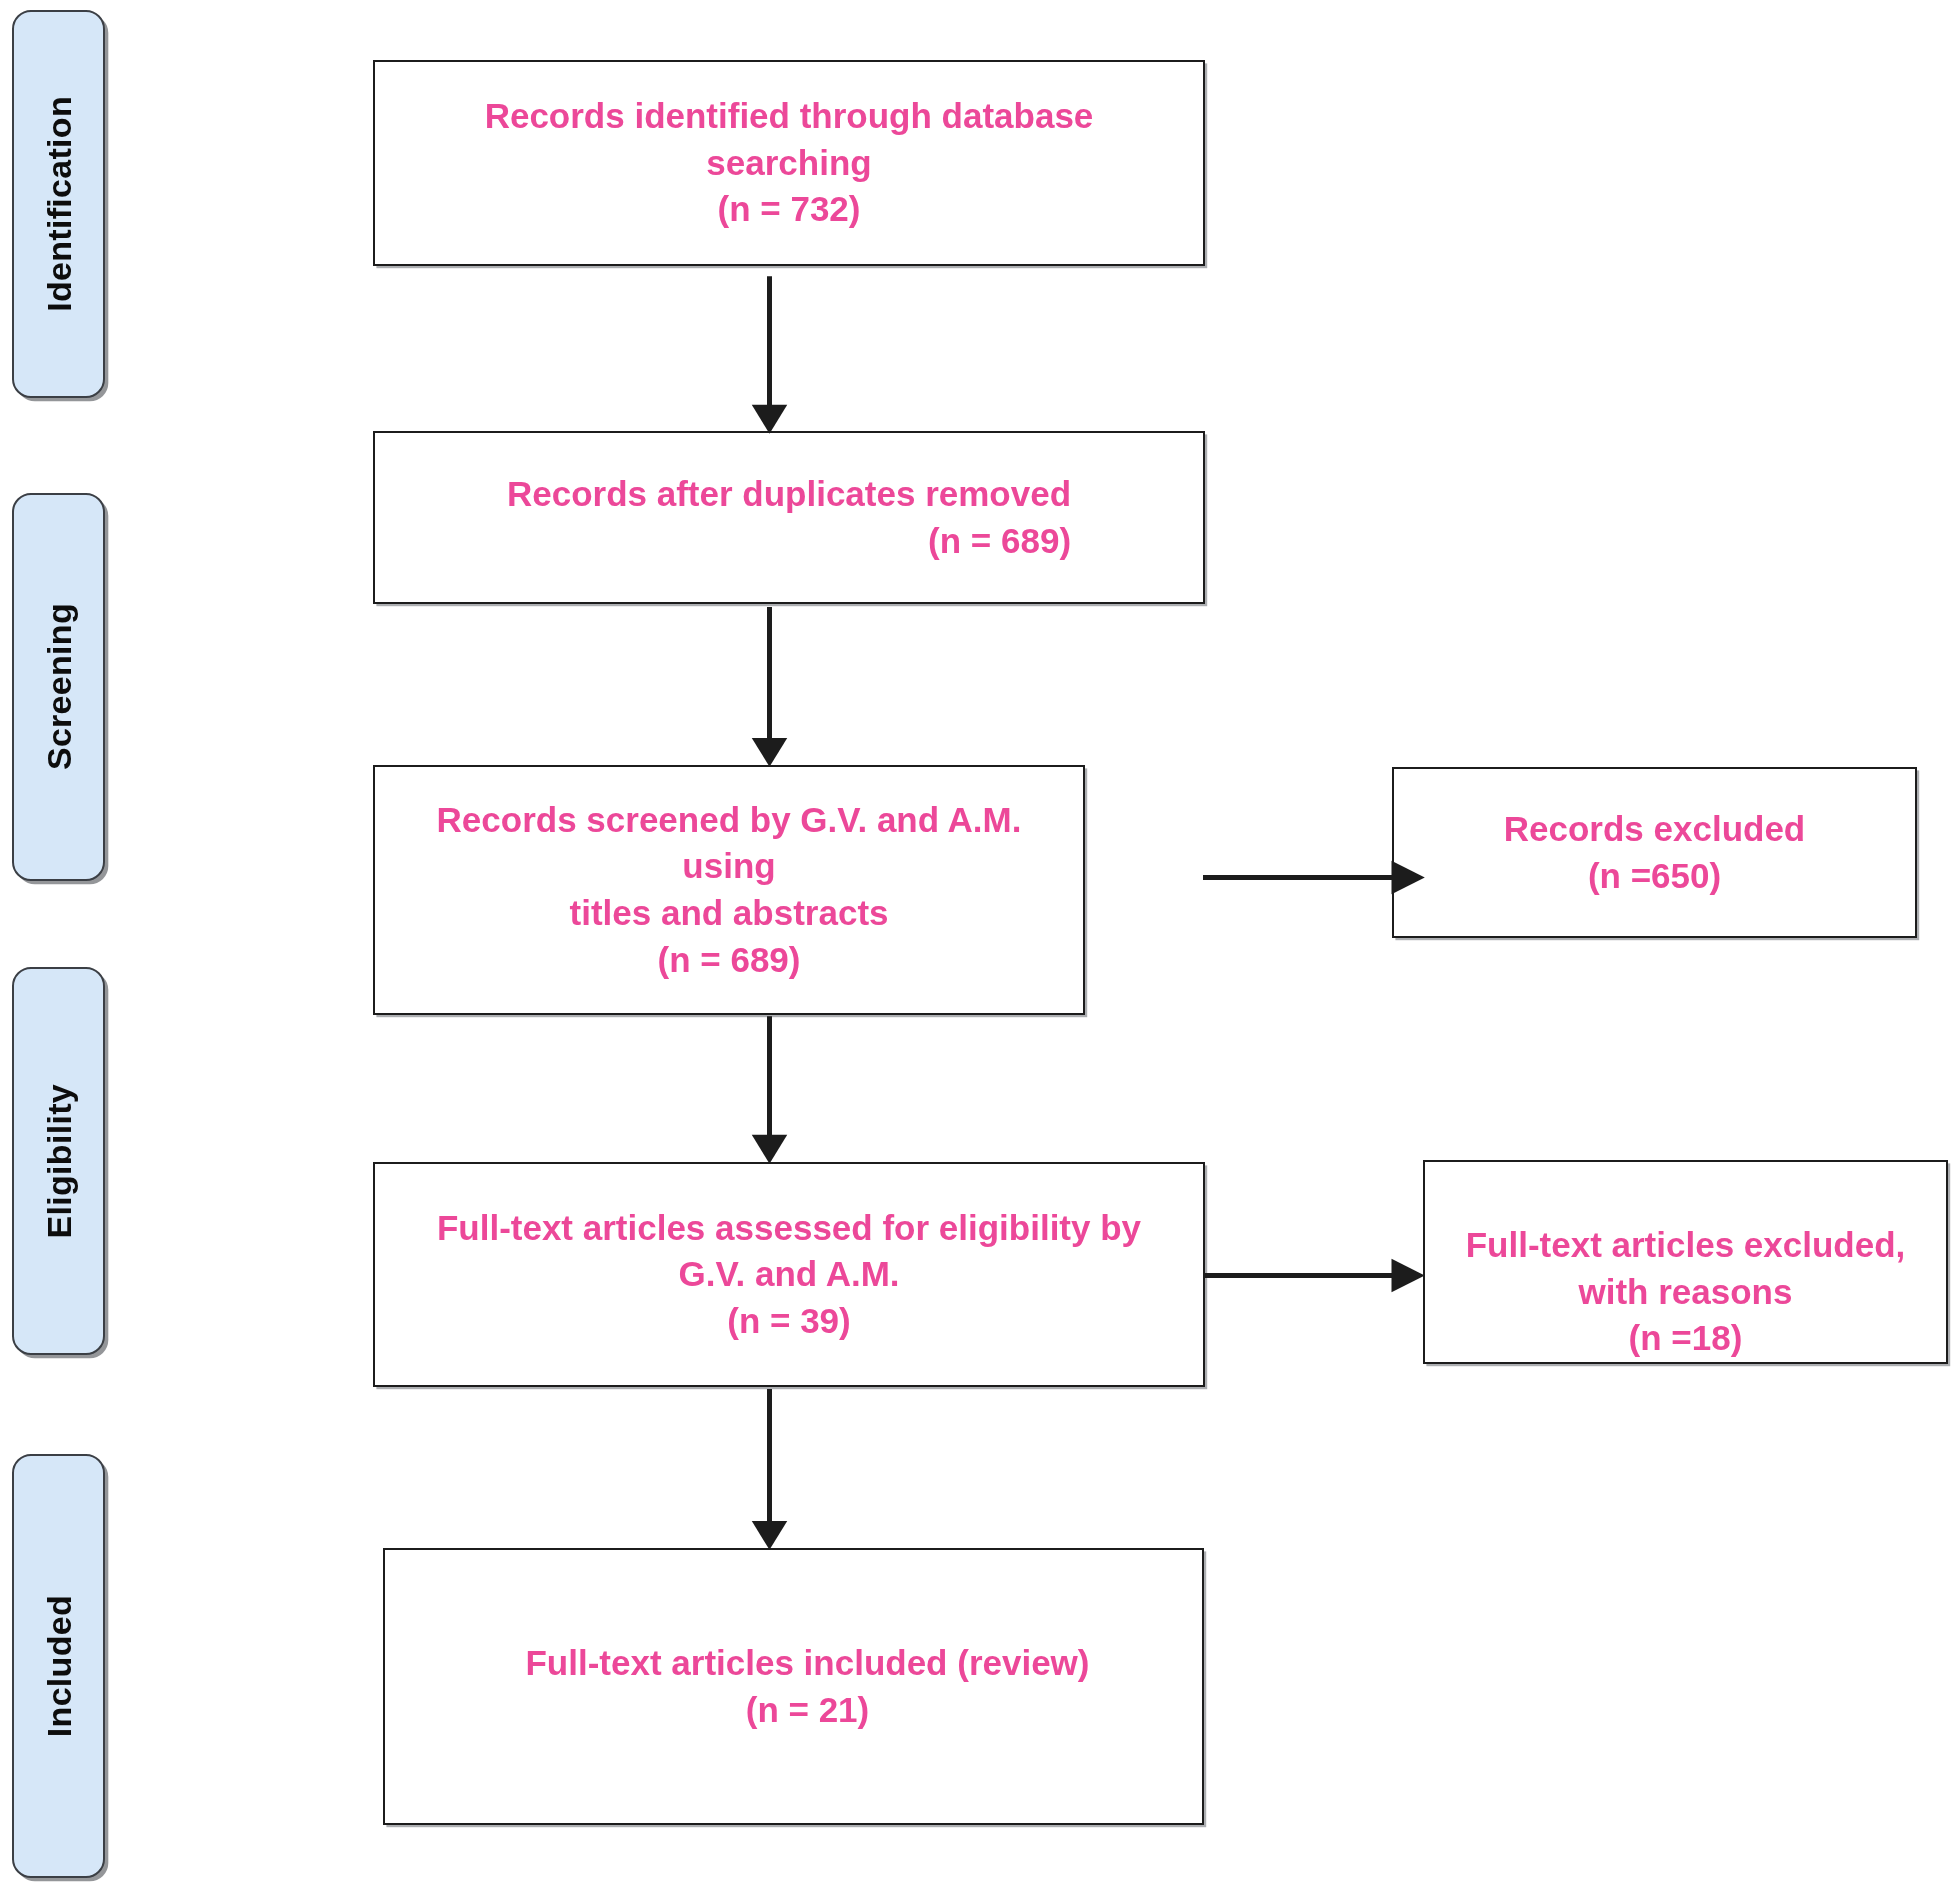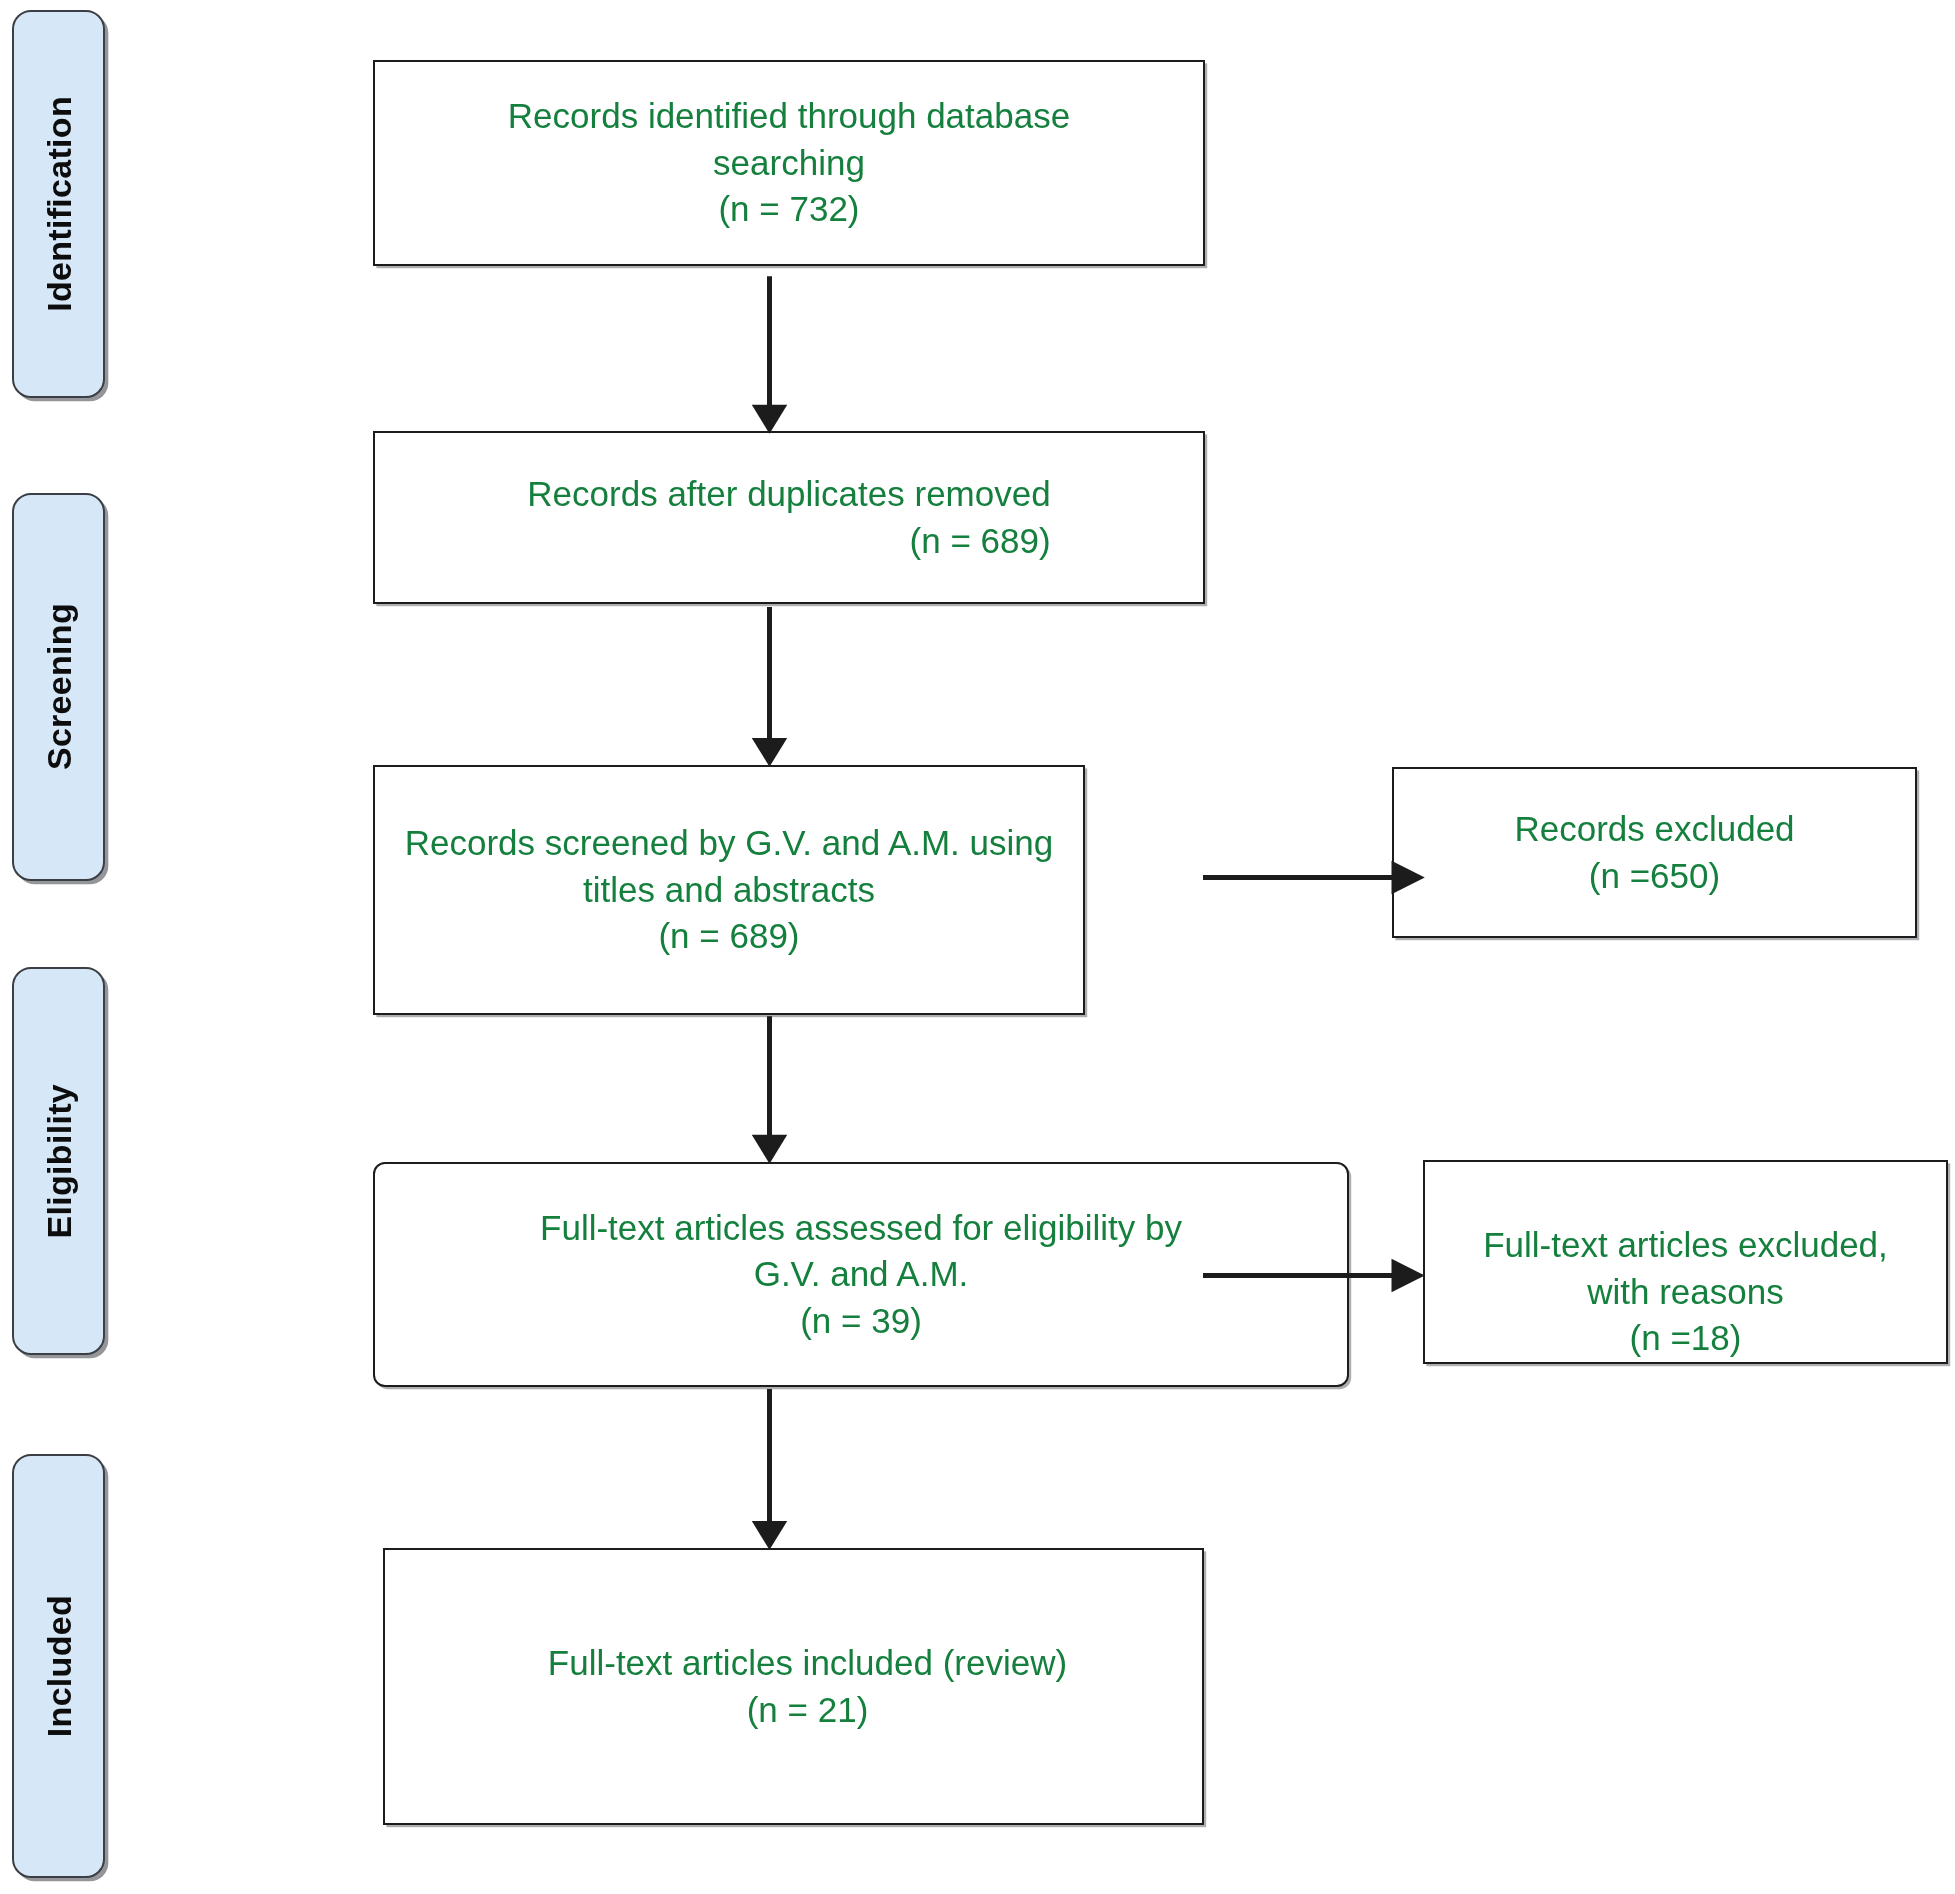--- a/index.html
+++ b/index.html
@@ -50,23 +50,23 @@
     box-shadow: 2.8px 2.8px 0 -0.6px rgba(90,94,100,0.5);
     display: flex;
     align-items: center;
     justify-content: center;
     text-align: center;
     padding: 0 19px;
   }
   .flow-box .box-text {
     font-size: 35px;
     line-height: 1.33;
-    color: #15803d;
+    color: #ec4899;
     white-space: pre-line;
-    font-weight: 400;
+    font-weight: 700;
   }
 
   
   .connector {
     position: absolute;
   }
   .connector svg {
     display: block;
     overflow: visible;
   }
@@ -107,21 +107,21 @@
     <span class="box-text">Records screened by G.V. and A.M. using
 titles and abstracts
 (n = 689)</span>
   </div>
 
   <div class="flow-box" style="left:1392px; top:767px; width:525px; height:171px;">
     <span class="box-text">Records excluded
 (n =650)</span>
   </div>
 
-  <div class="flow-box" style="left:373px; top:1162px; width:976px; height:225px;border-radius:12px;">
+  <div class="flow-box" style="left:373px; top:1162px; width:832px; height:225px;">
     <span class="box-text">Full-text articles assessed for eligibility by
 G.V. and A.M.
 (n = 39)</span>
   </div>
 
   <div class="flow-box" style="left:1423px; top:1160px; width:525px; height:204px;align-items:flex-end;">
     <span class="box-text">Full-text articles excluded,
 with reasons
 (n =18)</span>
   </div>

